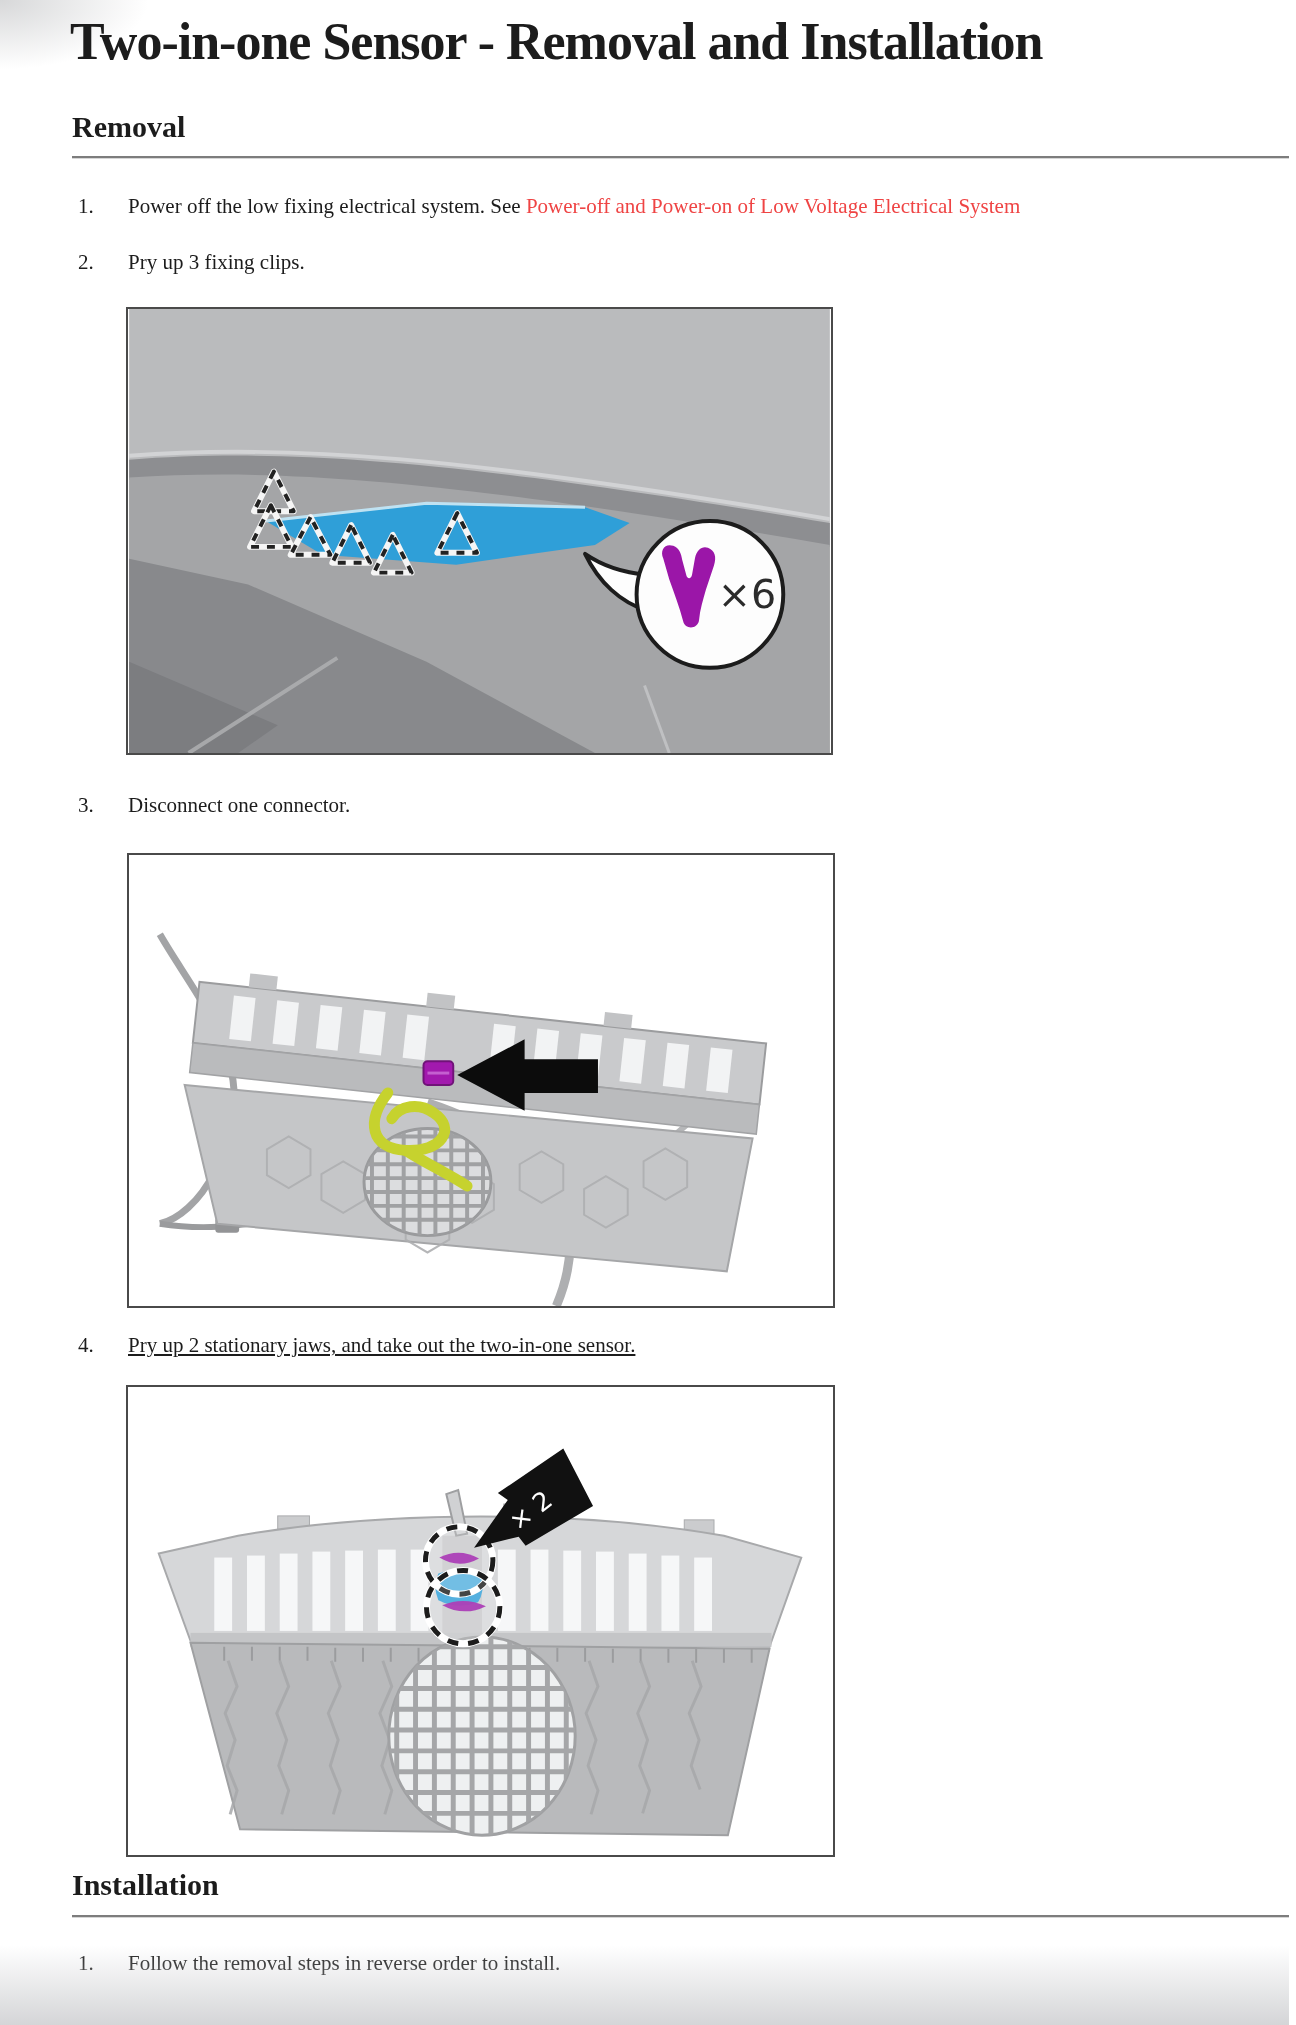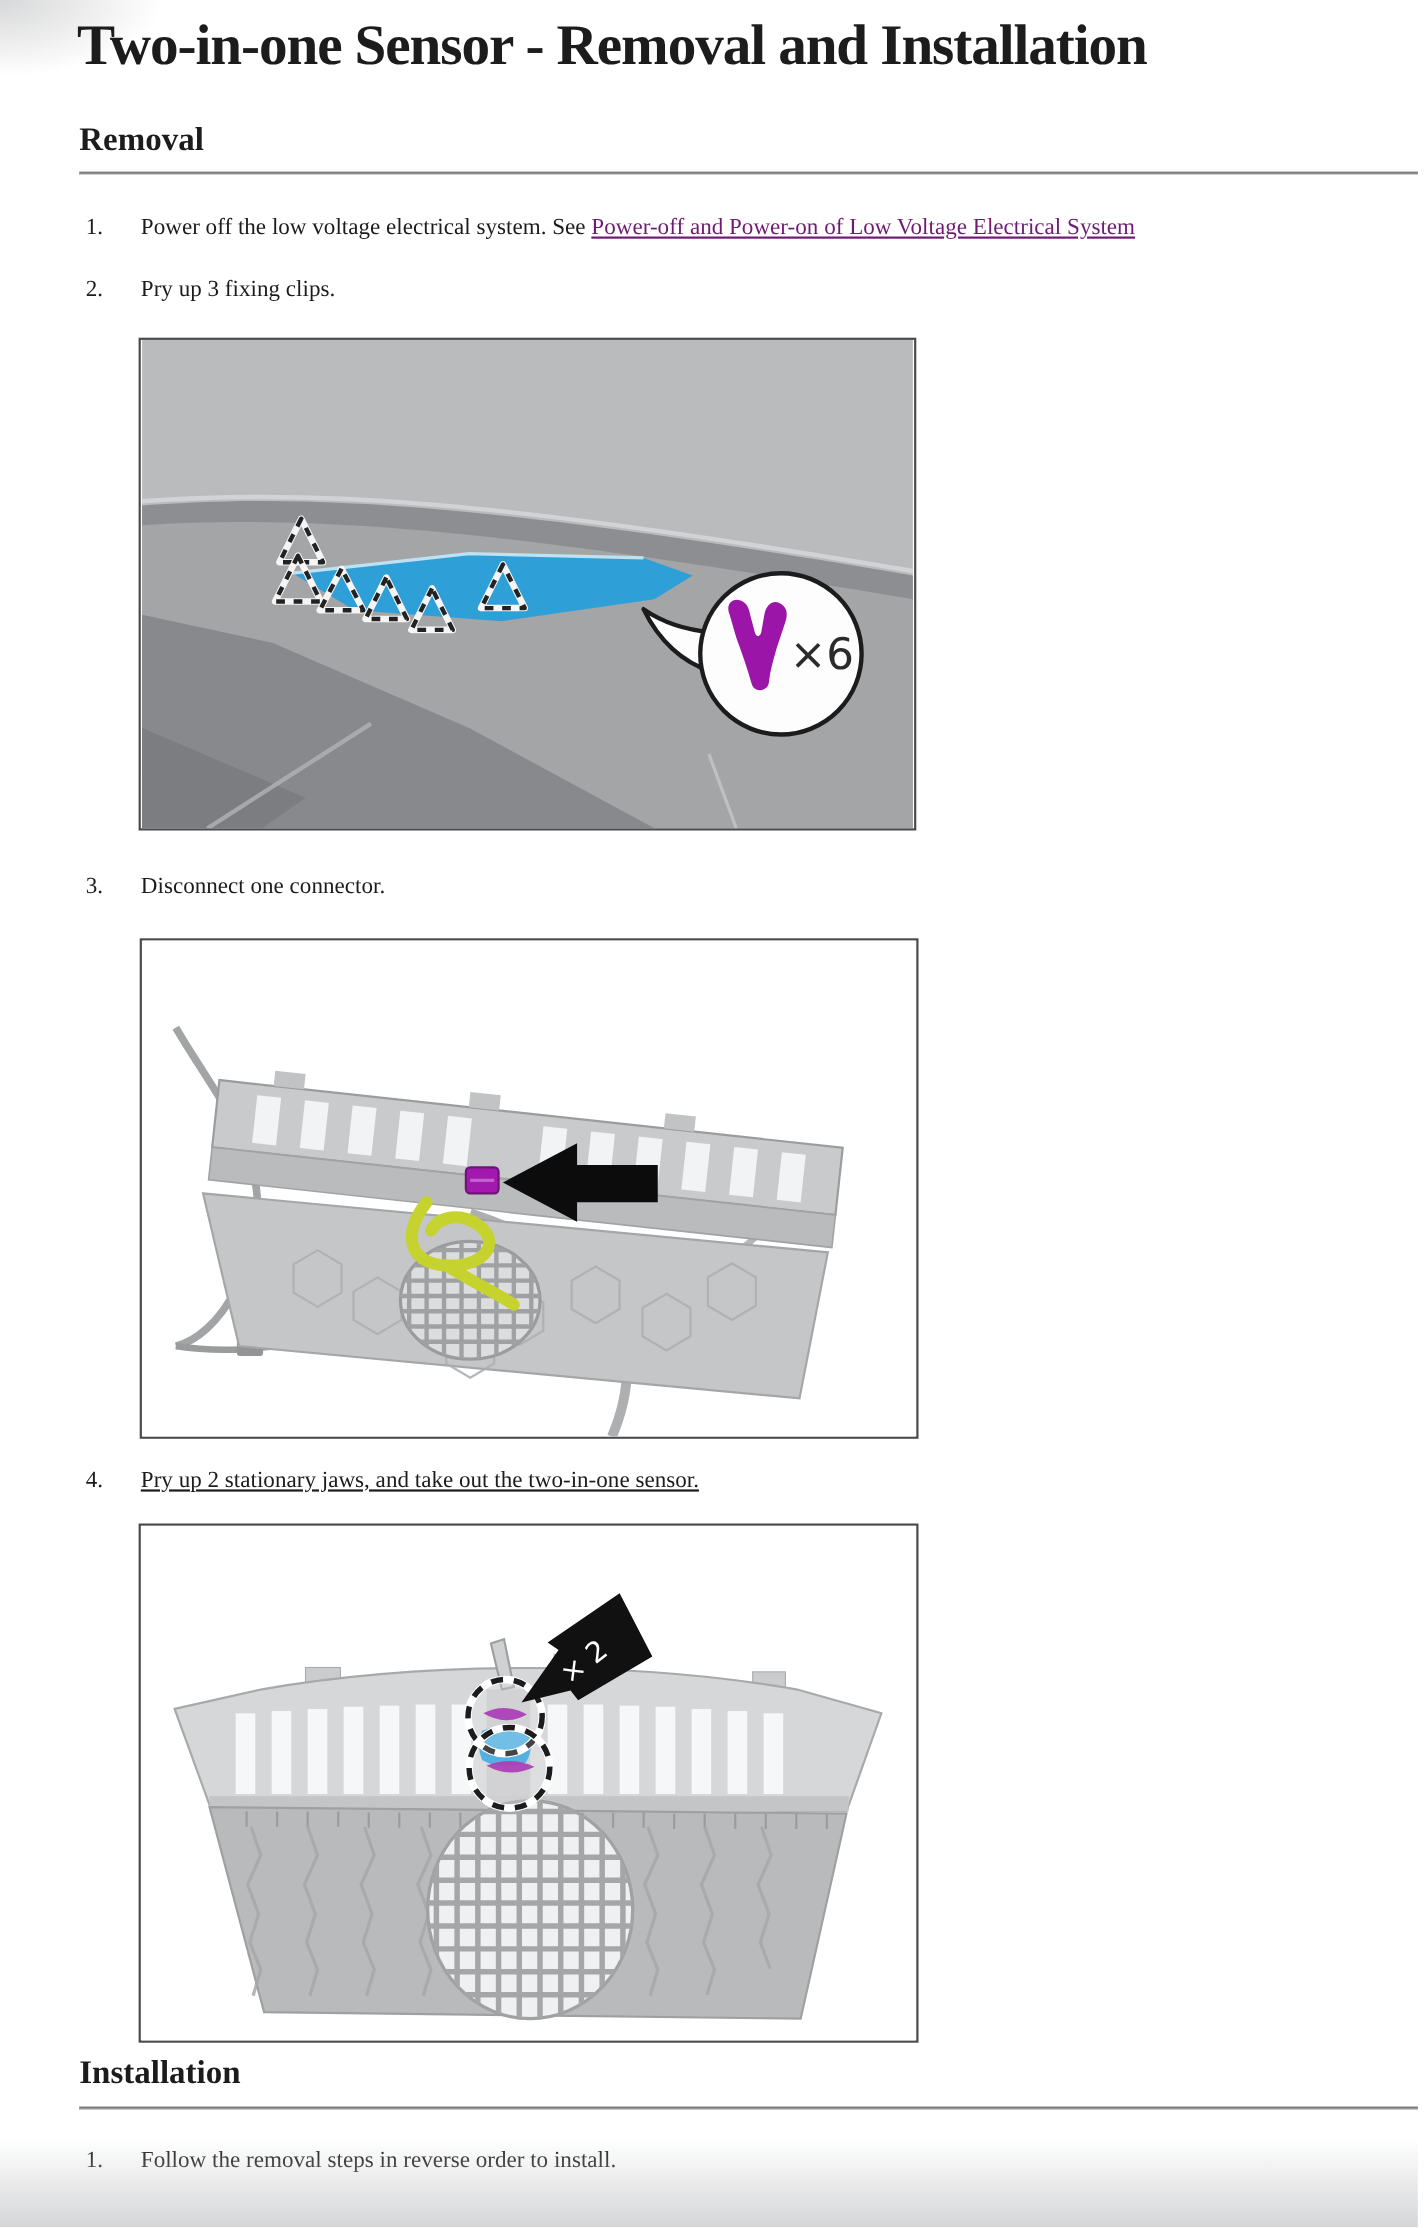--- a/index.html
+++ b/index.html
@@ -9,38 +9,38 @@
         background:radial-gradient(ellipse at 0 0, rgba(150,152,155,.38), rgba(150,152,155,0) 70%);}
   .bottom-fade{position:absolute;left:0;bottom:0;width:100%;height:80px;
         background:linear-gradient(to bottom, rgba(205,206,208,0), rgba(205,206,208,.85));}
   .doc-title{position:absolute;left:70px;top:12px;width:1210px;
         font-size:52px;font-weight:bold;letter-spacing:-1px;white-space:nowrap;}
   .sec-head{position:absolute;left:72px;font-size:30px;font-weight:bold;text-align:right;}
   .rule{position:absolute;left:72px;width:1220px;height:2px;background:#7d7d7d;
         border-bottom:1px solid #d6d6d6;}
   .step{position:absolute;left:78px;width:1180px;font-size:21px;line-height:27px;}
   .step .n{display:inline-block;width:50px;}
-  .doc-link{color:#701a75;text-decoration:underline;cursor:pointer;}
+  .doc-link{color:#ef4444;cursor:pointer;}
   .fig{position:absolute;border:2px solid #4a4a4a;background:#ffffff;box-sizing:border-box;}
   .fig svg{display:block;width:100%;height:100%;}
 </style>
 </head>
 <body>
 
 <div class="page">
 
   <div class="corner-tint"></div>
 
   <div class="doc-title">Two-in-one Sensor - Removal and Installation</div>
 
   <div class="sec-head" style="top:110px;">Removal</div>
   <div class="rule" style="top:156px;"></div>
 
   <div class="step" style="top:193px;">
-    <span class="n">1.</span><span>Power off the low voltage electrical system. See </span><span class="doc-link">Power-off and Power-on of Low Voltage Electrical System</span>
+    <span class="n">1.</span><span>Power off the low fixing electrical system. See </span><span class="doc-link">Power-off and Power-on of Low Voltage Electrical System</span>
   </div>
 
   <div class="step" style="top:249px;">
     <span class="n">2.</span><span>Pry up 3 fixing clips.</span>
   </div>
 
   <div class="fig" style="left:126px;top:307px;width:707px;height:448px;">
     <svg viewBox="0 0 707 448">
       <rect x="0" y="0" width="707" height="448" fill="#babbbd"></rect>
       <path d="M0,148 C160,136 330,148 707,212" stroke="#d2d3d5" stroke-width="4" fill="none"></path>

